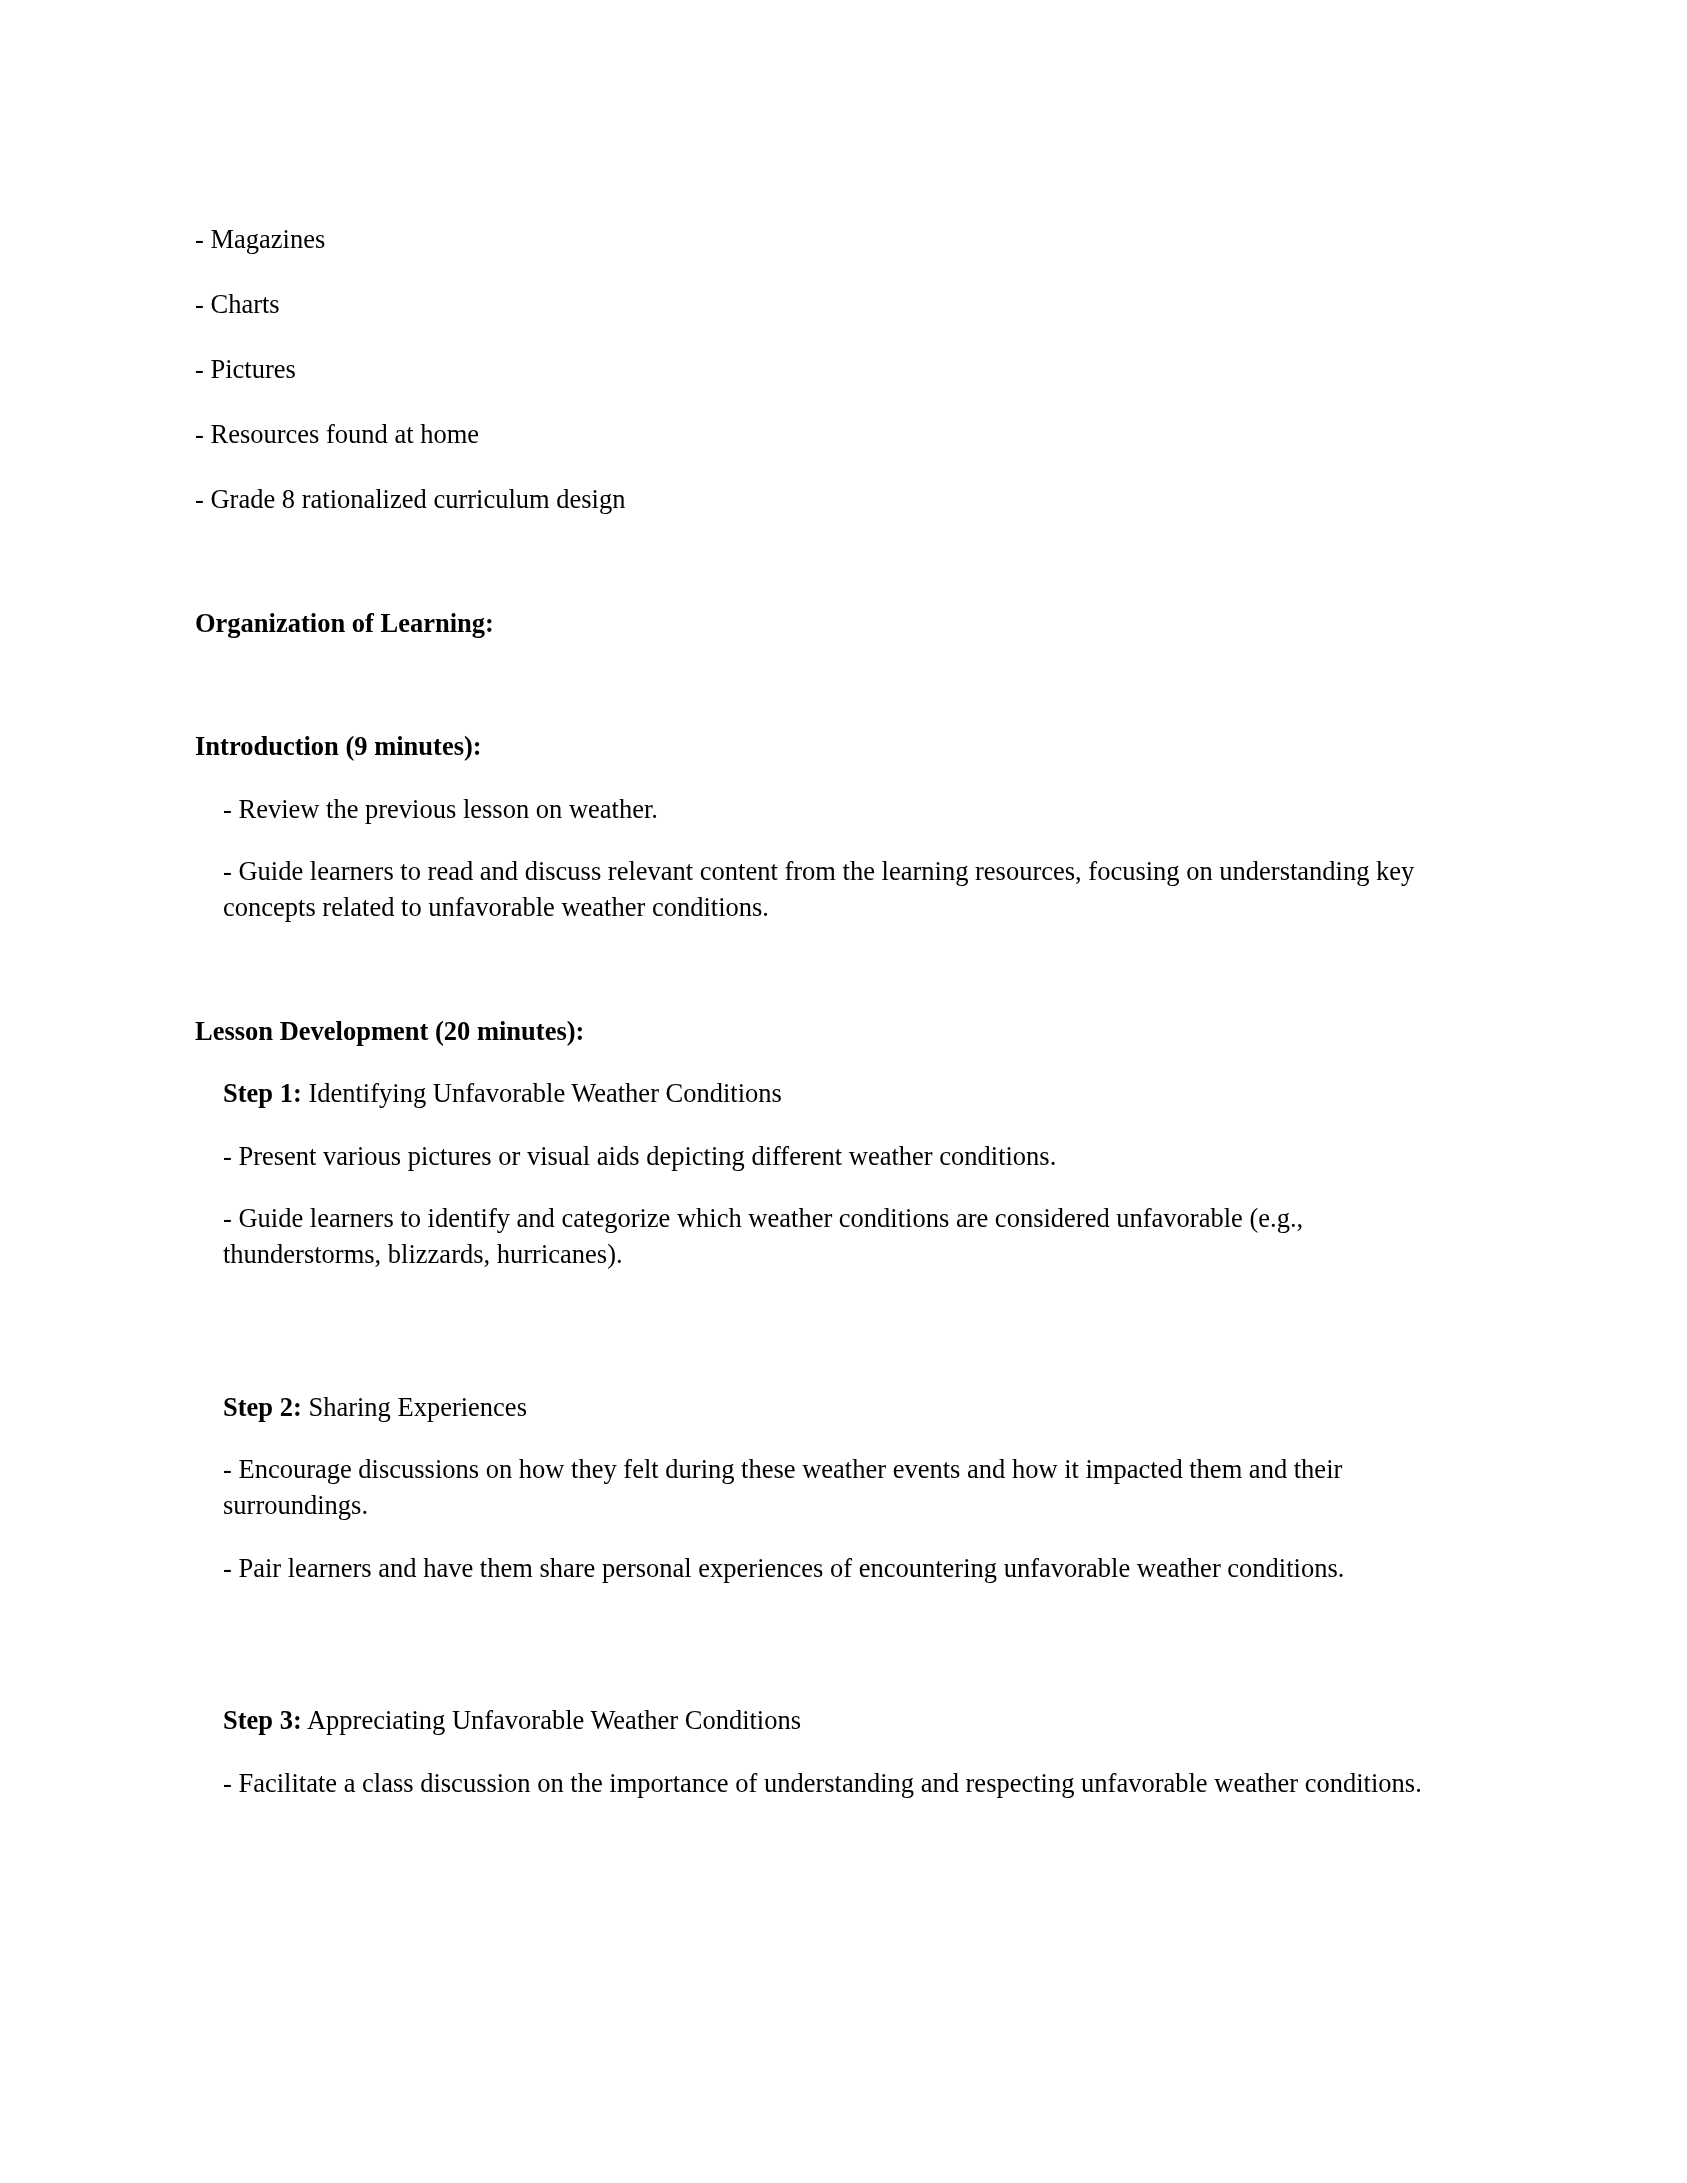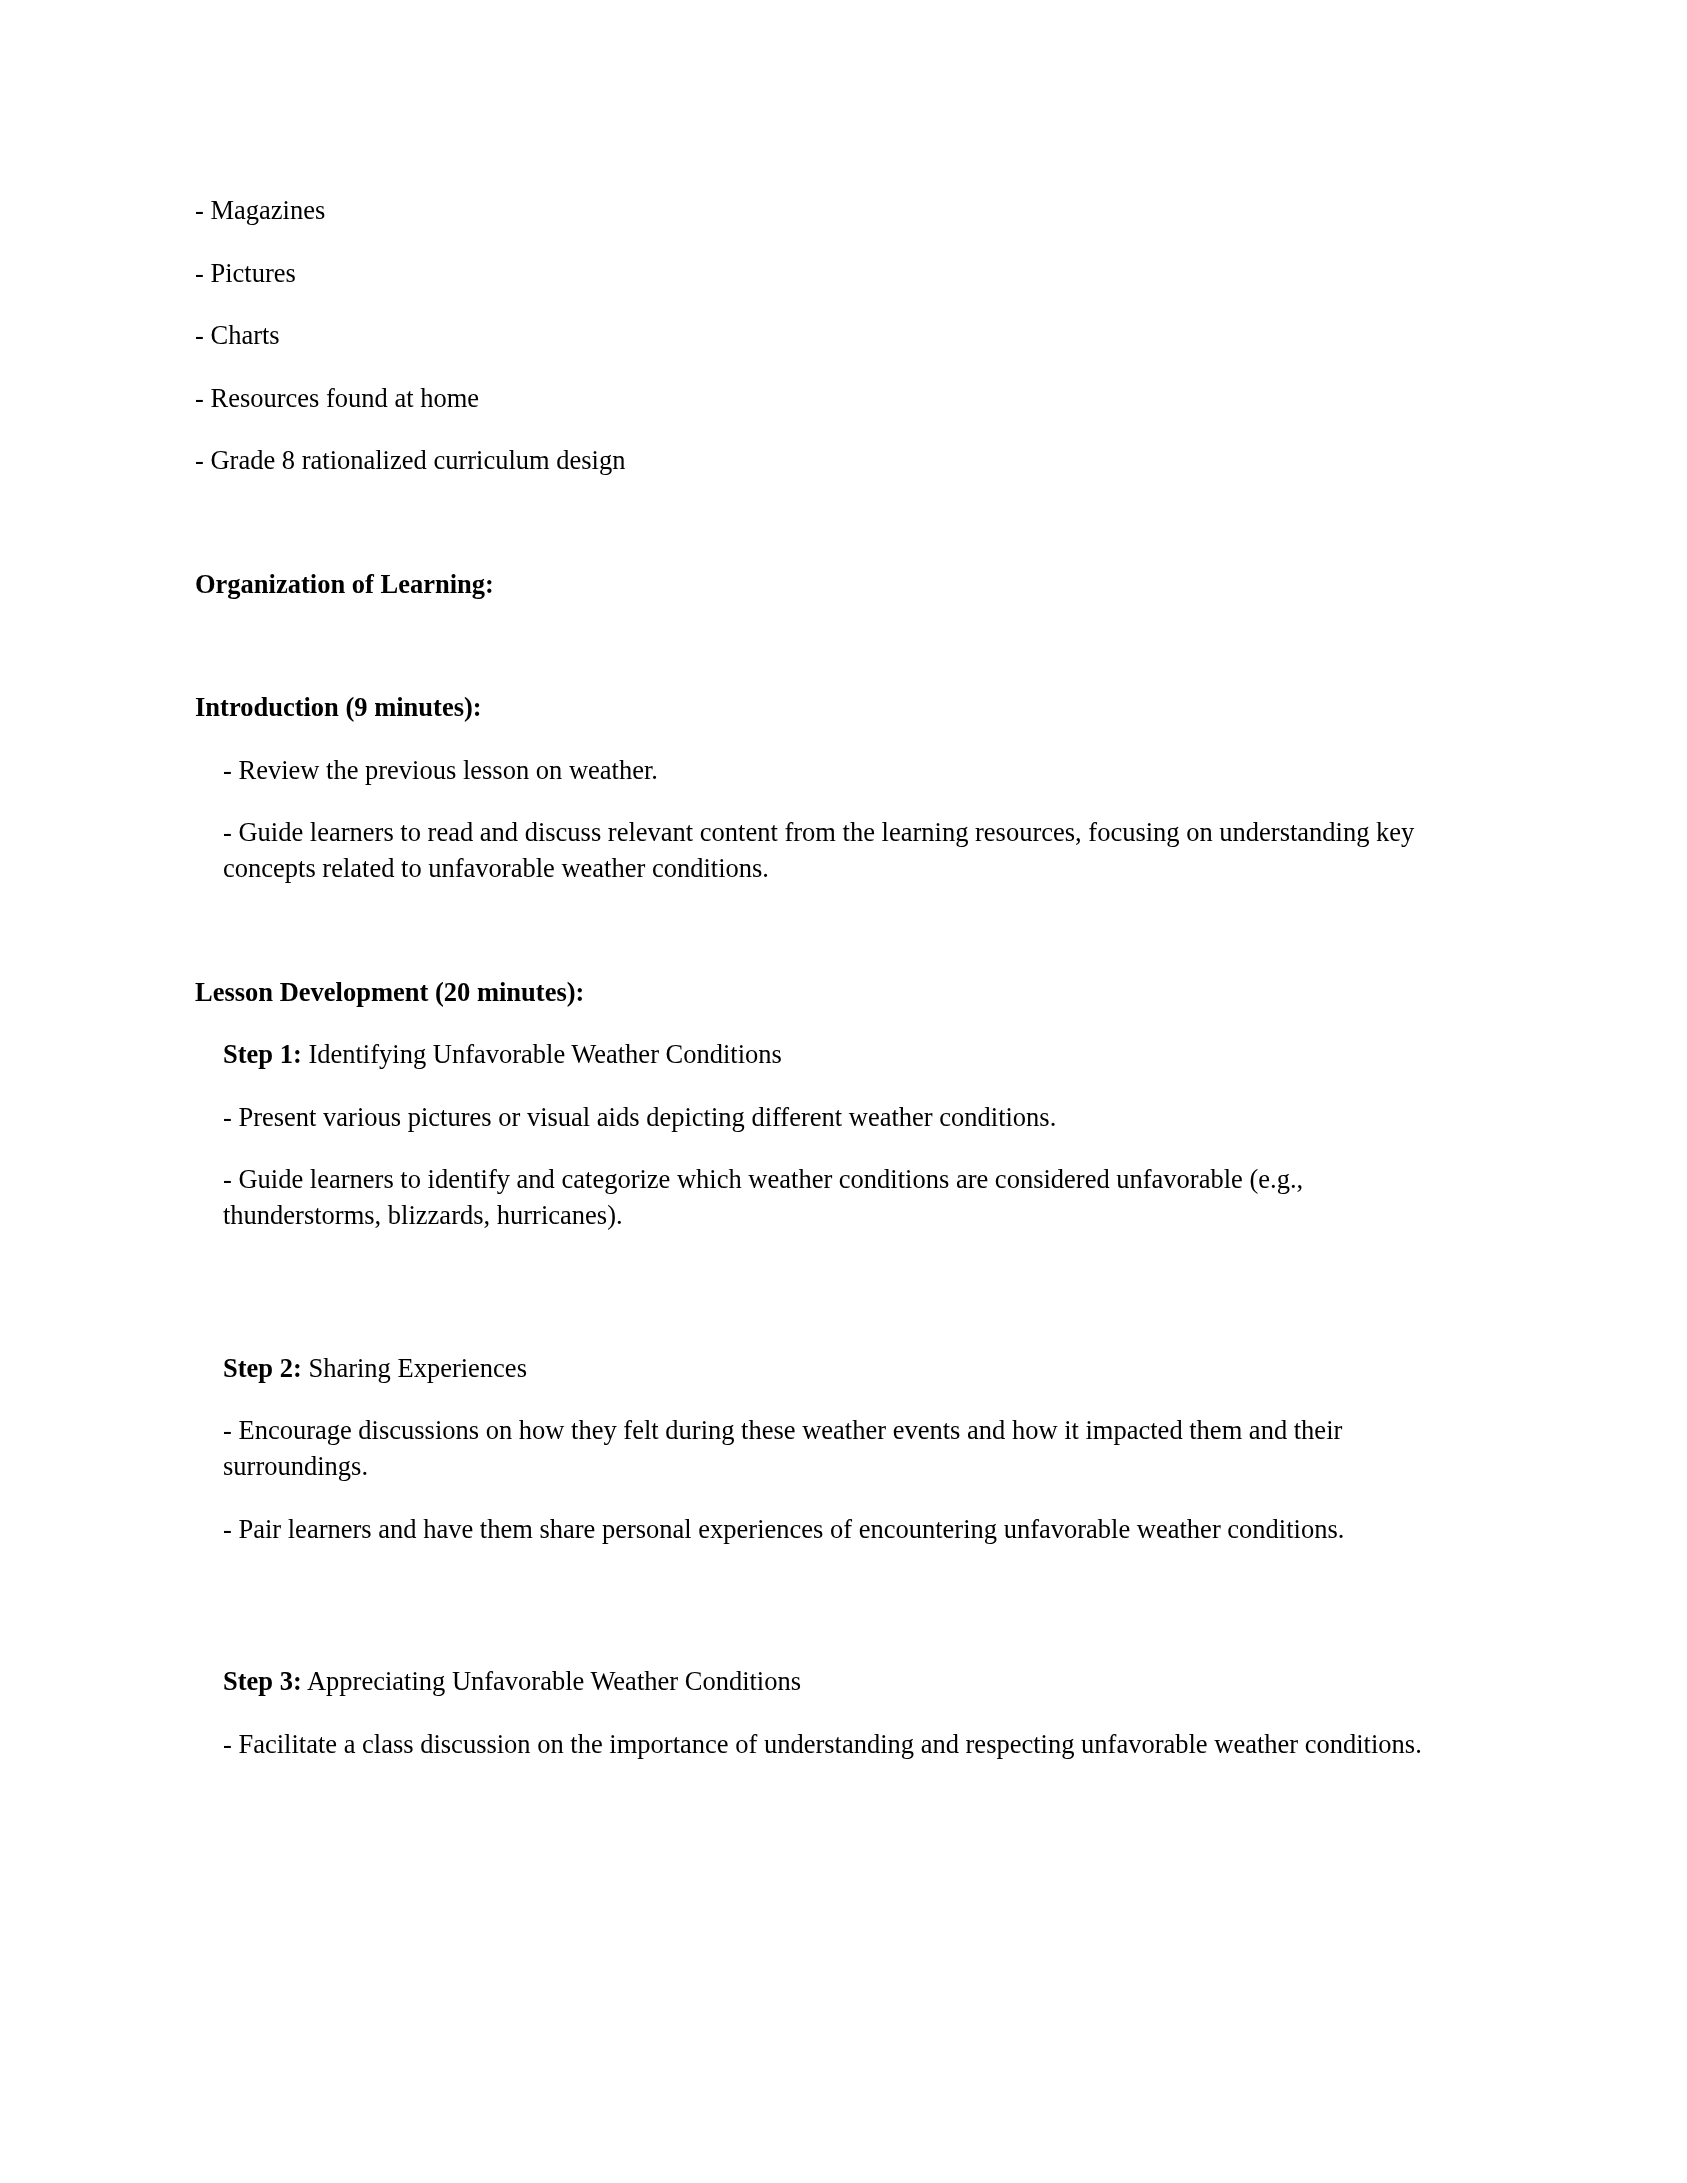--- a/index.html
+++ b/index.html
@@ -25,20 +25,21 @@
   }
   p {
     margin: 0;
     font-size: 26.5px;
     line-height: 36px;
     text-align: left;
     -webkit-font-smoothing: antialiased;
   }
   p.bullet {
     margin-bottom: 26.5px;
+    margin-top: 29px;
   }
   p.body {
     margin-bottom: 26.5px;
     margin-left: 28px;
   }
   p.heading {
     font-weight: bold;
     margin-bottom: 26.5px;
     font-family: Liberation Serif, serif;
   }
@@ -52,22 +53,22 @@
     font-weight: bold;
   }
 </style>
 </head>
 <body>
 
 <div class="page">
   <div class="doc">
 
     <p class="bullet">- Magazines</p>
+    <p class="bullet">- Charts</p>
     <p class="bullet">- Pictures</p>
-    <p class="bullet">- Charts</p>
     <p class="bullet">- Resources found at home</p>
     <p class="bullet">- Grade 8 rationalized curriculum design</p>
 
     <div class="gap-section"></div>
 
     <p class="heading">Organization of Learning:</p>
 
     <div class="gap-section"></div>
 
     <p class="heading">Introduction (9 minutes):</p>

